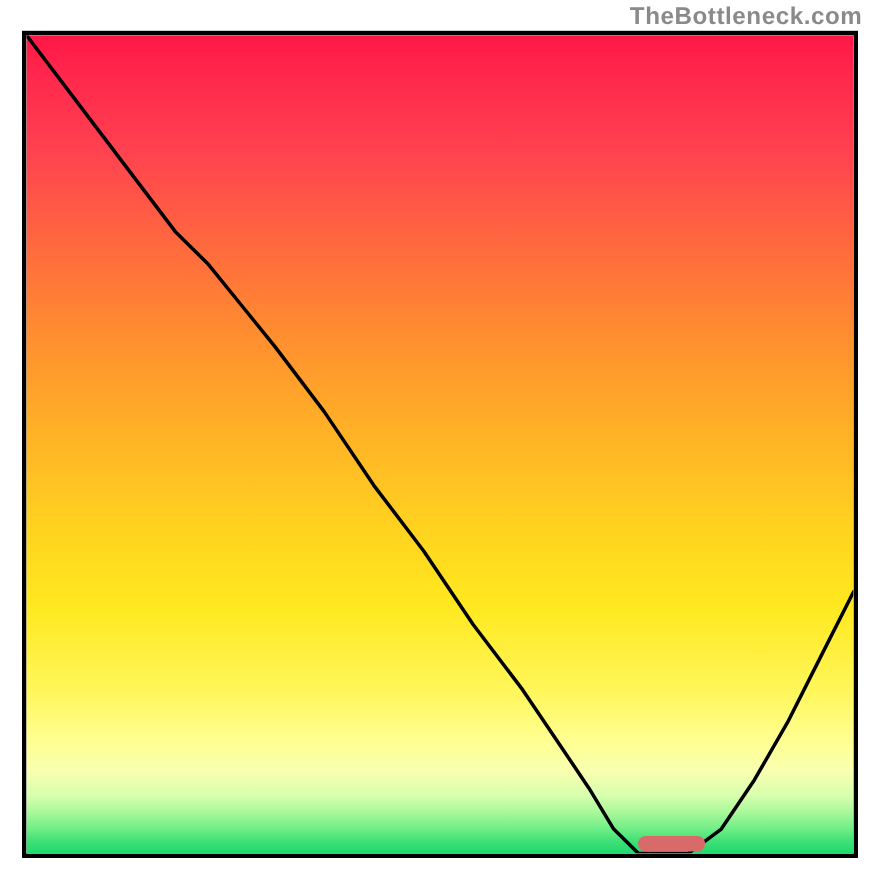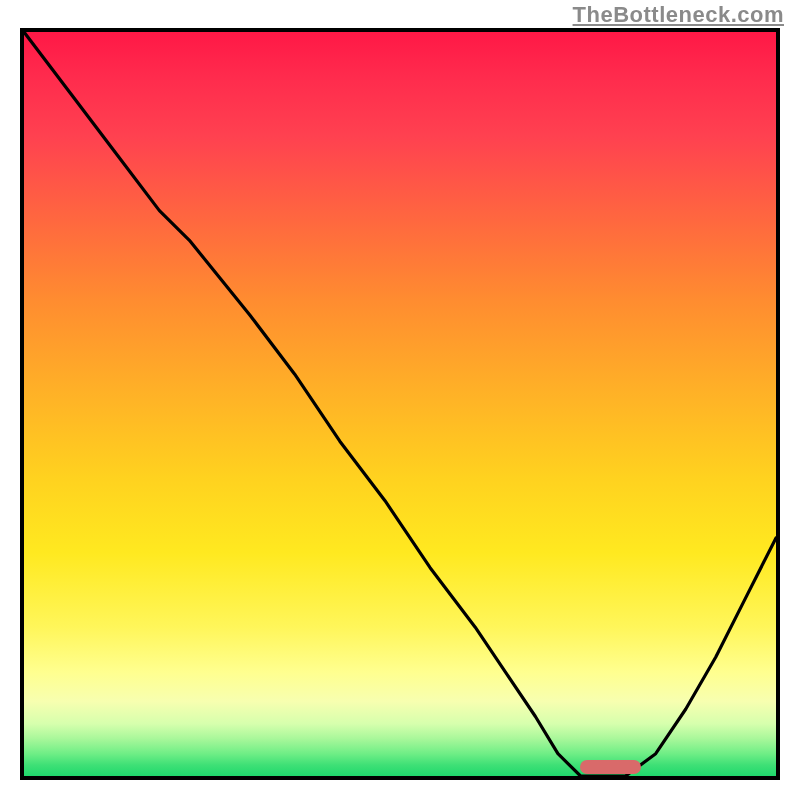--- a/index.html
+++ b/index.html
@@ -16,21 +16,20 @@
     height: 800px;
   }
   .attribution {
     position: absolute;
     top: 2px;
     right: 16px;
     font-size: 22px;
     font-weight: bold;
     color: #8a8a8a;
     letter-spacing: 0.5px;
-    text-decoration: underline;
   }
   .plot {
     position: absolute;
     left: 20px;
     top: 28px;
     width: 760px;
     height: 752px;
     border: 4px solid #000;
     box-sizing: border-box;
     overflow: hidden;

